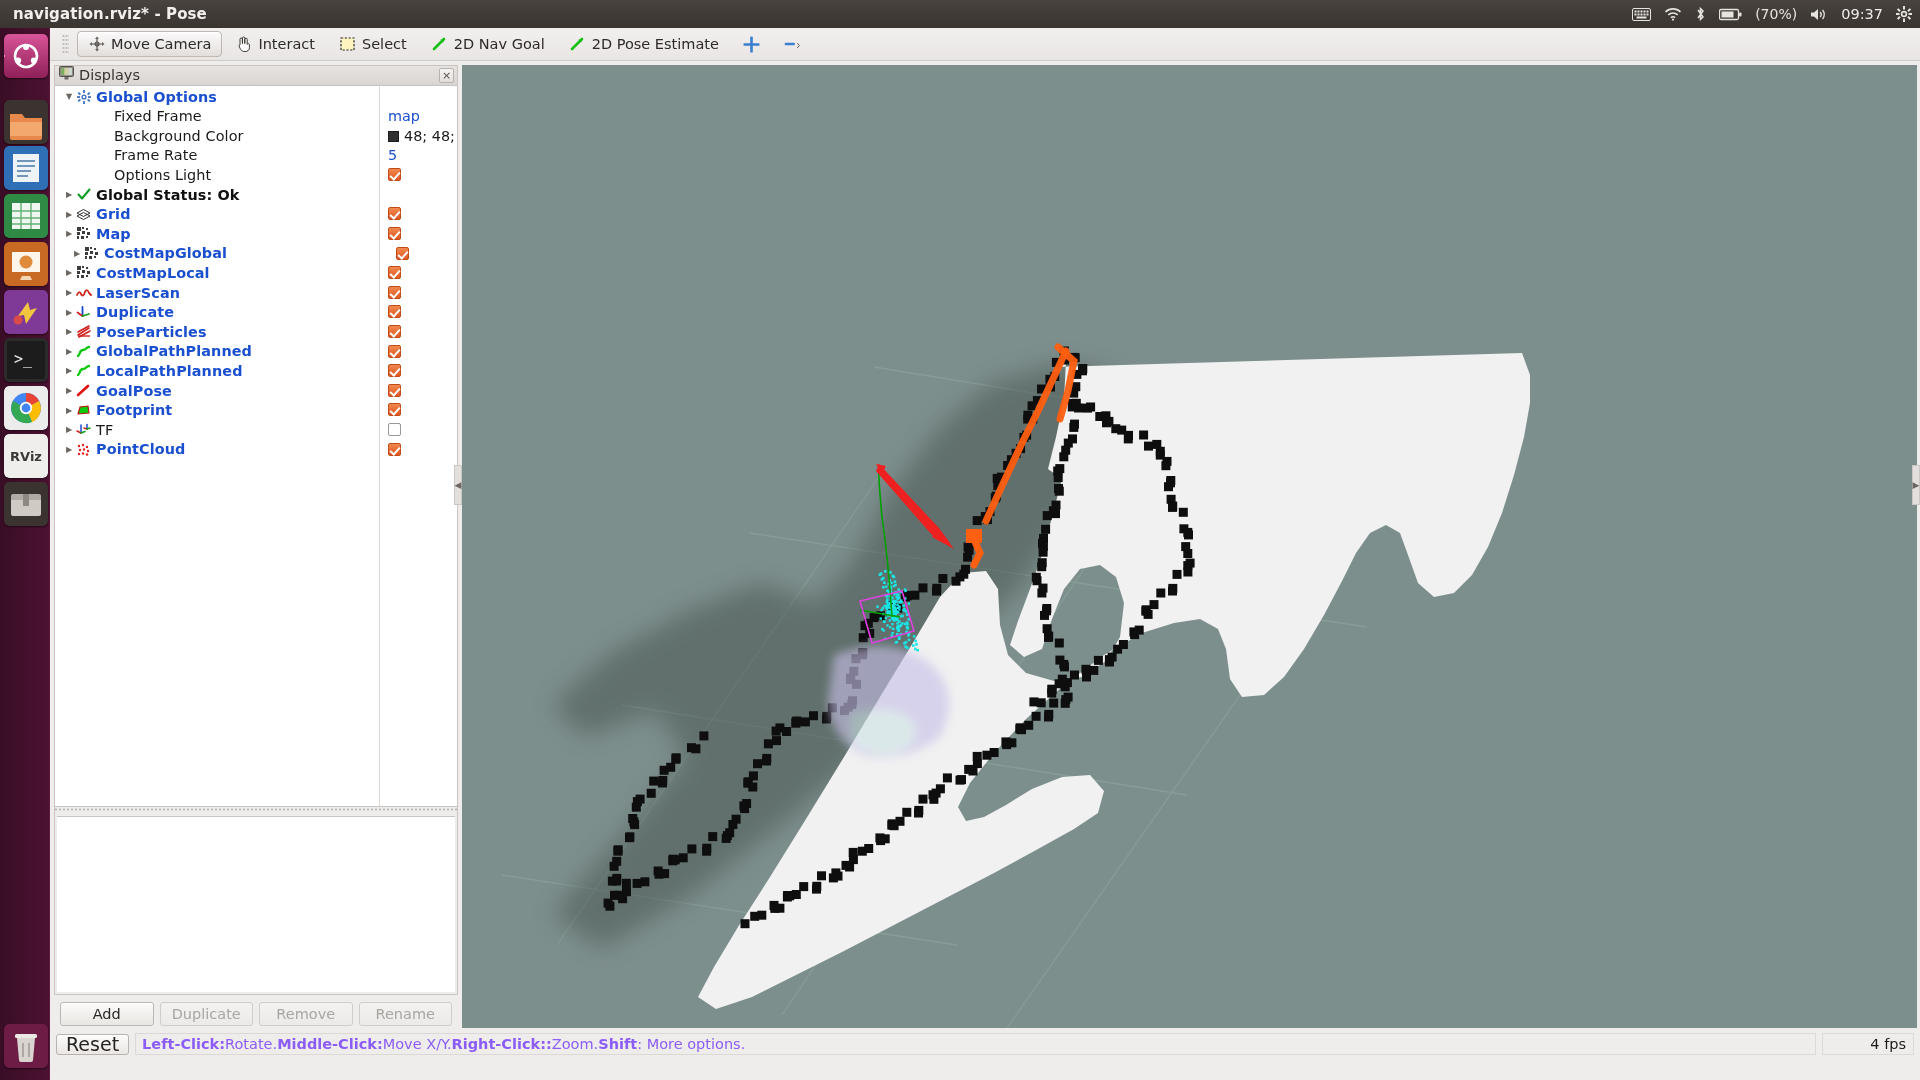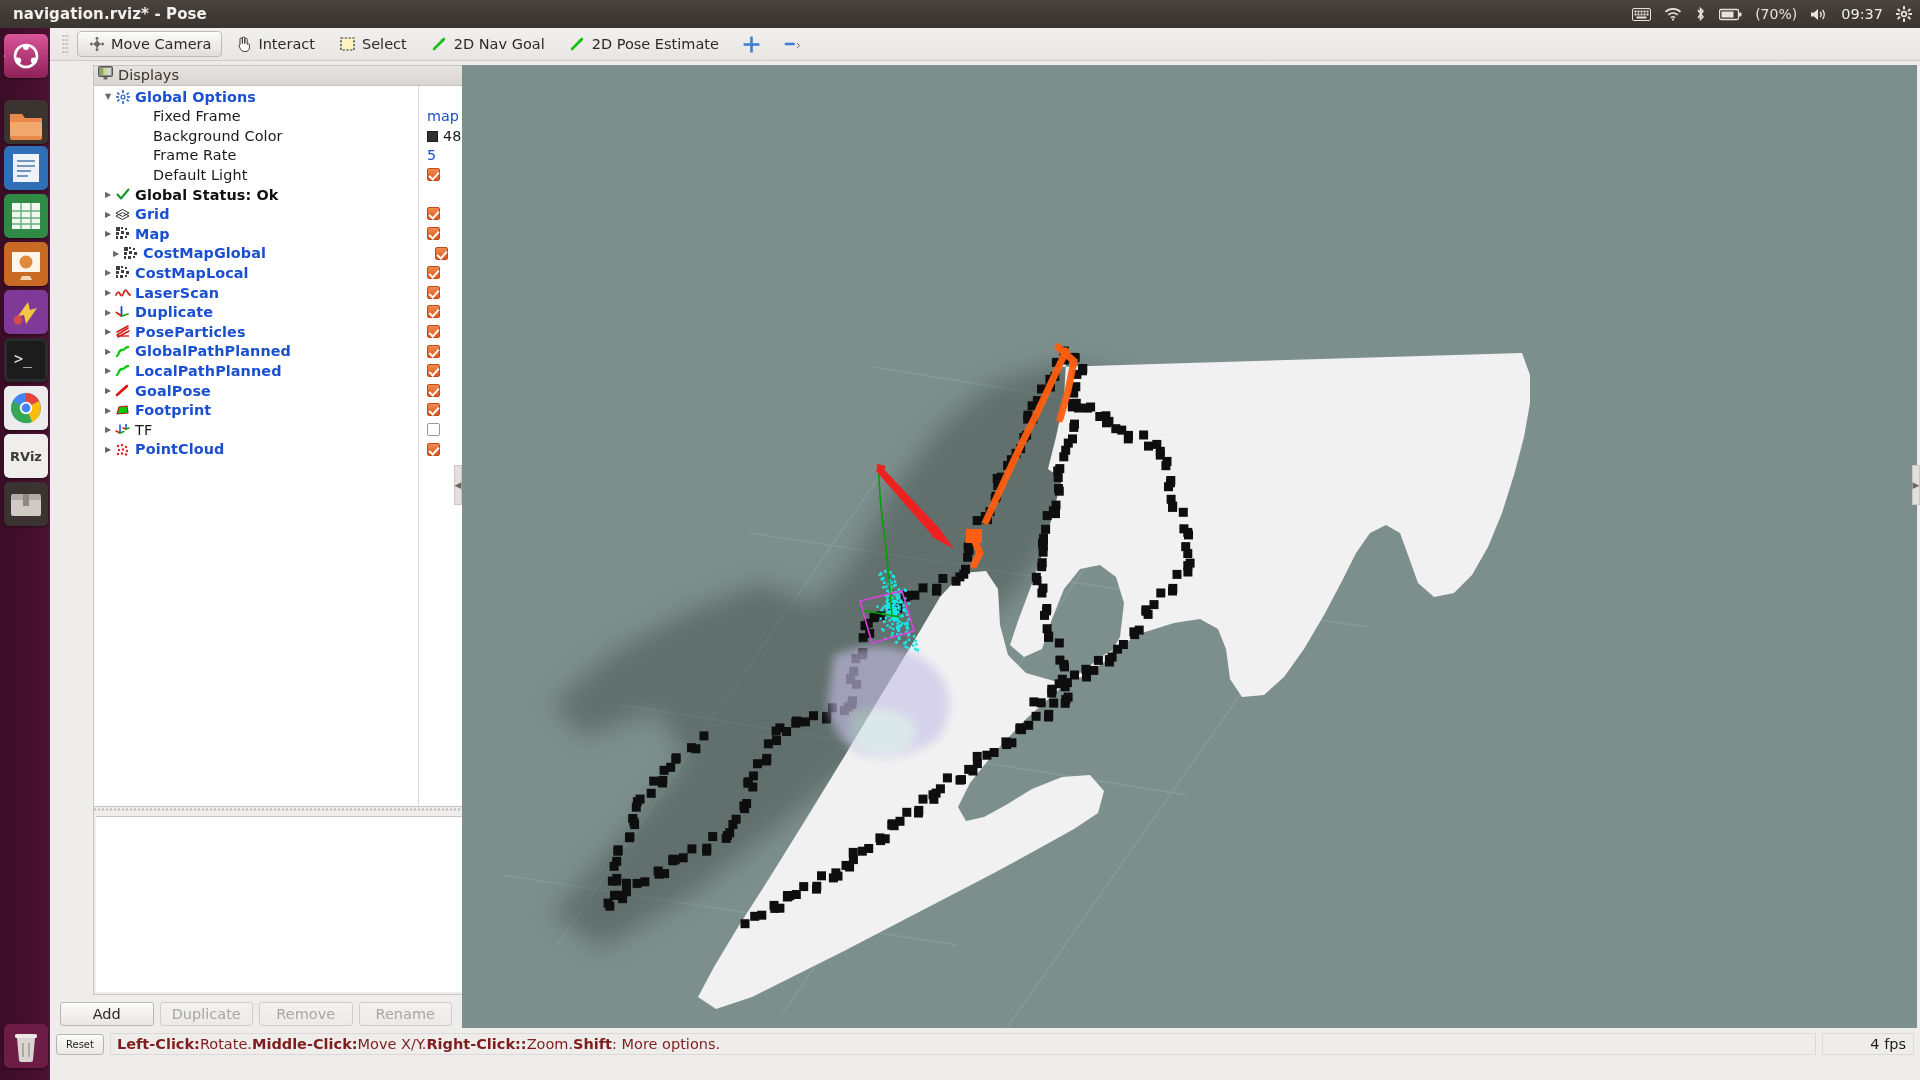--- a/index.html
+++ b/index.html
@@ -68,21 +68,21 @@
   .tb-btn.checked {
     background: linear-gradient(to bottom,#fcfbfb,#e2dedb);
     border:1px solid #bdb8b4; box-shadow: inset 0 1px 0 #fff;
   }
   .tb-icon { width:17px; height:17px; display:flex; align-items:center; justify-content:center; }
 
   
   #displays-dock {
     position:absolute; left:4px; top:37px; width:404px; height:930px;
     background:#ffffff; border:1px solid #c8c4c1;
-    display:flex; flex-direction:column;margin-left:39px;
+    display:flex; flex-direction:column;
   }
   #displays-titlebar {
     height:20px; background:linear-gradient(to bottom,#e6e3e1,#d9d5d2);
     border-bottom:1px solid #c6c2bf; display:flex; align-items:center;
     padding:0 4px; gap:5px; position:relative;
   }
   #displays-title { font-size:14.5px; color:#39342f; }
   #displays-close {
     position:absolute; right:3px; top:2px; width:15px; height:15px;
     border:1px solid #b7b2ae; background:linear-gradient(to bottom,#f6f4f3,#e2dedb);
@@ -166,26 +166,26 @@
   }
 
   
   #statusbar {
     position:absolute; left:0; top:1003px; width:1870px; height:26px;
     background:#efedec; display:flex; align-items:center; padding:0 6px; gap:6px;
   }
   #reset-btn {
     height:21px; padding:4px 9px; border:1px solid #b8b3af; border-radius:3px;
     background:linear-gradient(to bottom,#fcfbfa,#eae7e4);
-    font-size:10px; color:#262321; display:flex; align-items:center;
+    font-size:19px; color:#262321; display:flex; align-items:center;
     box-shadow: inset 0 1px 0 #fff;
   }
   #hint-box {
     flex:1 1 auto; height:22px; display:flex; align-items:center;
-    font-size:14.5px; color:#7f1d1d; padding-left:6px;
+    font-size:14.5px; color:#8b5cf6; padding-left:6px;
     border:1px solid #dcd8d5; background:#efedec;
   }
   #hint-box b { font-weight:bold; }
   #fps-box {
     width:92px; height:22px; border:1px solid #dcd8d5; background:#efedec;
     display:flex; align-items:center; justify-content:flex-end;
     padding-right:7px; font-size:14.5px; color:#1e1c1b;padding-left:6px;
   }
 </style>
 </head>
@@ -507,21 +507,21 @@
           </div>
           <div class="trow" style="position: absolute; left: 0px; right: 0px; top: 61.8px;">
             <span class="arrow " style="margin-left: 18px;"></span>
             <span class="ticon"></span>
             <span class="tlabel plain">Frame Rate</span>
             <span class="tval blue">5</span>
           </div>
           <div class="trow" style="position: absolute; left: 0px; right: 0px; top: 81.4px;">
             <span class="arrow " style="margin-left: 18px;"></span>
             <span class="ticon"></span>
-            <span class="tlabel plain">Default Light</span>
+            <span class="tlabel plain">Options Light</span>
             <span class="cbox on" style="top: 1px;"></span>
           </div>
           <div class="trow" style="position: absolute; left: 0px; right: 0px; top: 101px;">
             <span class="arrow closed" style="margin-left: 0px;"></span>
             <span class="ticon">
               <svg width="14" height="13" viewBox="0 0 14 13">
                 <path d="M1.5 6.5 L5 10.5 L12.5 1.5" fill="none" stroke="#0f9b28" stroke-width="2.1" stroke-linecap="round" stroke-linejoin="round"></path>
               </svg>
             </span>
             <span class="tlabel bold-black">Global Status: Ok</span>

